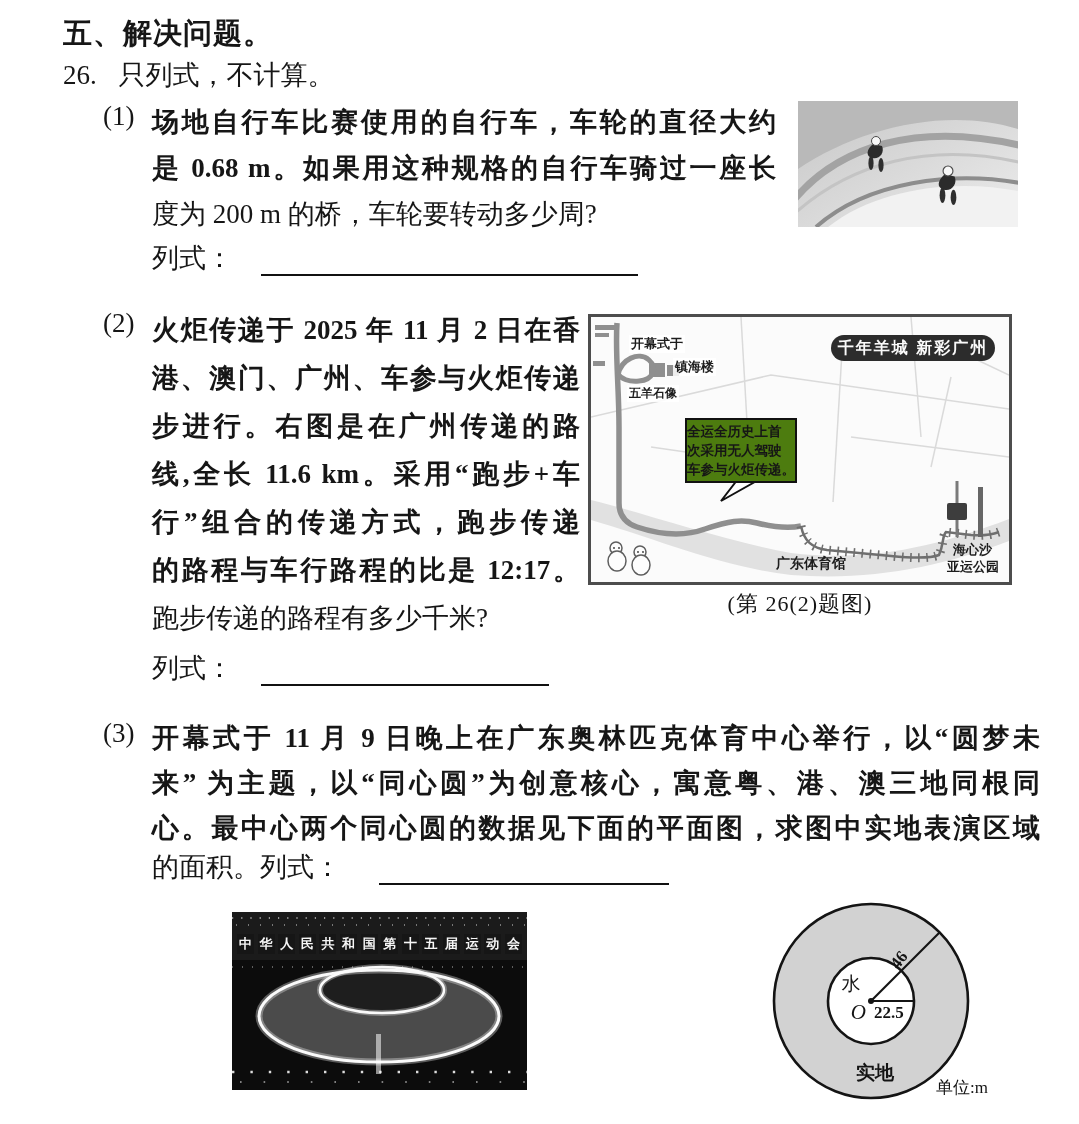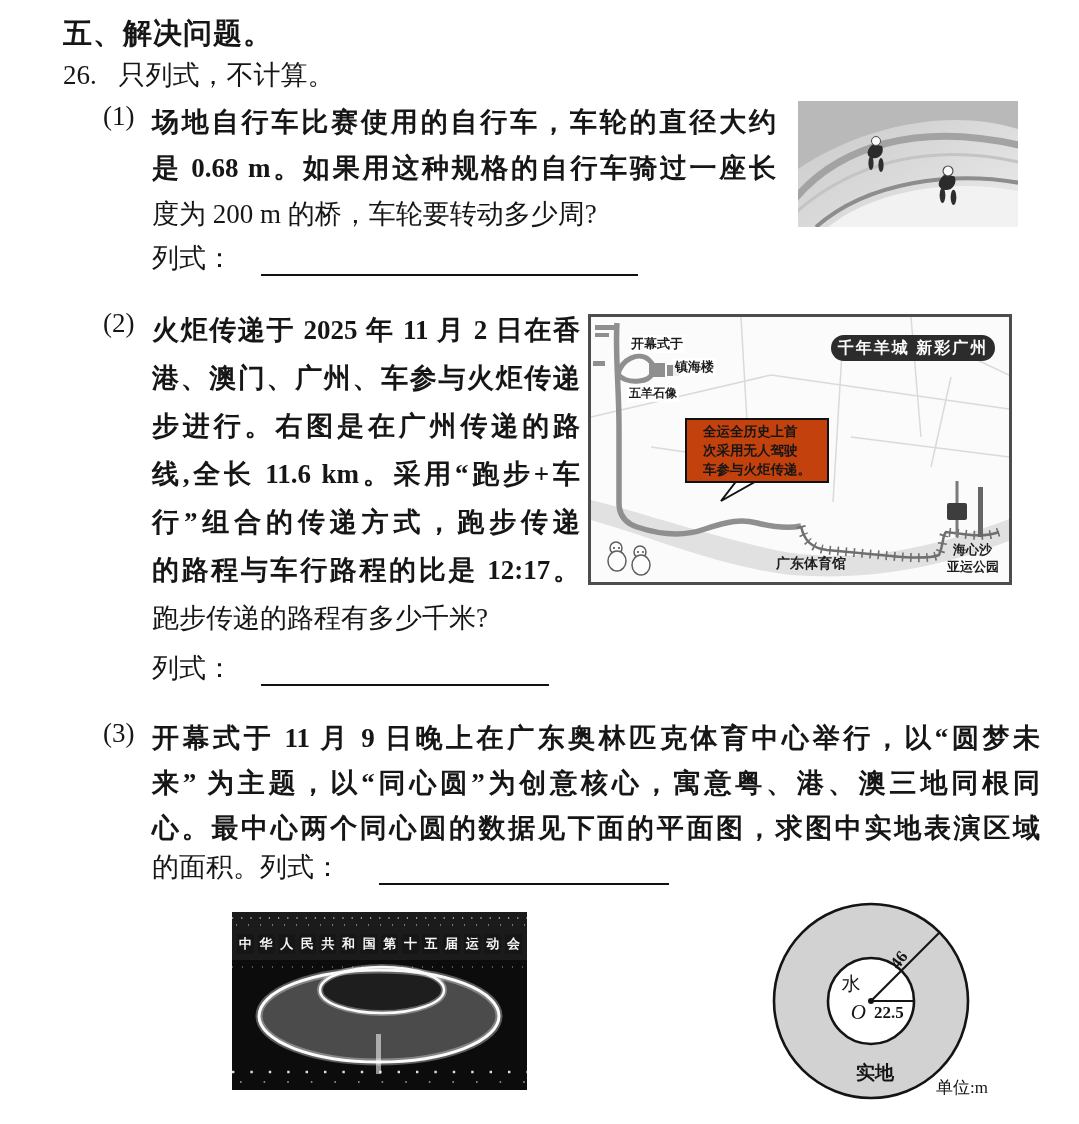--- a/index.html
+++ b/index.html
@@ -20,23 +20,23 @@
   .blank{display:inline-block;border-bottom:2px solid #111;height:30px;}
   .caption{font-size:22px;text-align:center;letter-spacing:1px;}
   
   .map{left:588px;top:314px;width:424px;height:271px;border:3px solid #4d4d4d;background:#fbfbfb;box-sizing:border-box;}
   .map svg{position:absolute;left:0;top:0;}
   .maplabel{position:absolute;font-family:"Liberation Sans","DejaVu Sans",sans-serif;
             font-weight:700;color:#1d1d1d;white-space:nowrap;}
   .badge{position:absolute;background:#2c2c2c;color:#fafafa;border-radius:17px;
          font:700 16px "Liberation Sans","DejaVu Sans",sans-serif;letter-spacing:2px;
          display:flex;align-items:center;justify-content:center;}
-  .callout{position:absolute;background:#c2410c;border:2.5px solid #111;
+  .callout{position:absolute;background:#4d7c0f;border:2.5px solid #111;
            font:700 13.5px "Liberation Sans","DejaVu Sans",sans-serif;line-height:19px;
-           padding:2px 16px;white-space:nowrap;}
+           padding:2px 0;white-space:nowrap;}
   
   .photo{left:232px;top:912px;width:295px;height:178px;background:#0c0c0c;}
   .banner-row{position:absolute;left:5px;right:5px;top:22px;display:flex;justify-content:space-between;}
   .banner-char{background:#161616;color:#f6f6f6;width:17px;height:20px;
                font:700 13px "Liberation Sans","DejaVu Sans",sans-serif;
                display:flex;align-items:center;justify-content:center;}
   
   .diagram{left:750px;top:890px;width:290px;height:225px;}
 </style>
 </head>
@@ -165,20 +165,21 @@
     <div class="badge" style="left:240px;top:18px;width:164px;height:26px;">千年羊城 新彩广州</div>
     <div class="callout" style="left:94px;top:101px;">
       <div>全运全历史上首</div>
       <div>次采用无人驾驶</div>
       <div>车参与火炬传递。</div>
     </div>
     <div class="maplabel" style="left:185px;top:238px;font-size:14px;">广东体育馆</div>
     <div class="maplabel" style="left:362px;top:224px;font-size:13px;">海心沙</div>
     <div class="maplabel" style="left:356px;top:241px;font-size:13px;">亚运公园</div>
   </div>
+  <div class="abs caption" style="left:680px;top:589px;width:240px;">(第 26(2)题图)</div>
 
   <div class="abs marker" style="left:103px;top:718px;">(3)</div>
   <div class="abs col p3" style="left:152px;top:716px;width:888px;">
     <div class="tline just">开幕式于 11 月 9 日晚上在广东奥林匹克体育中心举行，以“圆梦未</div>
     <div class="tline just">来” 为主题，以“同心圆”为创意核心，寓意粤、港、澳三地同根同</div>
     <div class="tline just">心。最中心两个同心圆的数据见下面的平面图，求图中实地表演区域</div>
   </div>
   <div class="abs lieshi-row" style="left:152px;top:849px;">
     <span>的面积。列式：</span>
     <span class="blank" style="width:290px;margin-left:10px;"></span>

